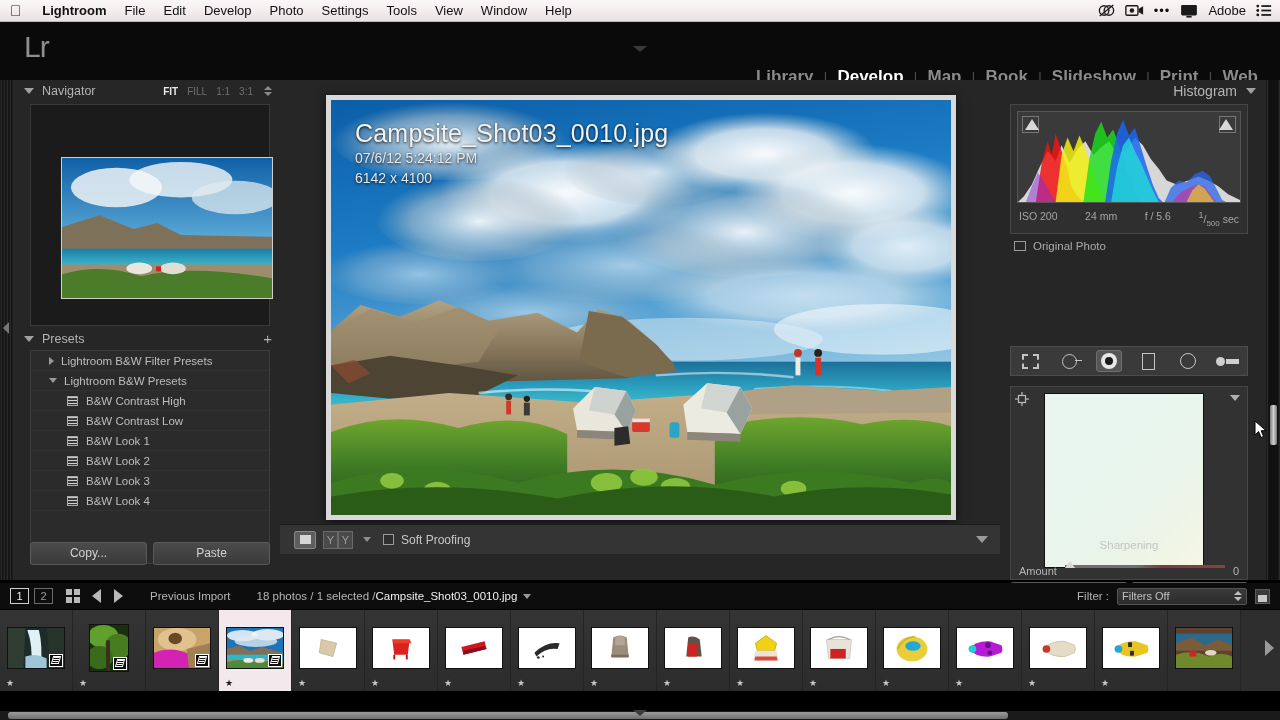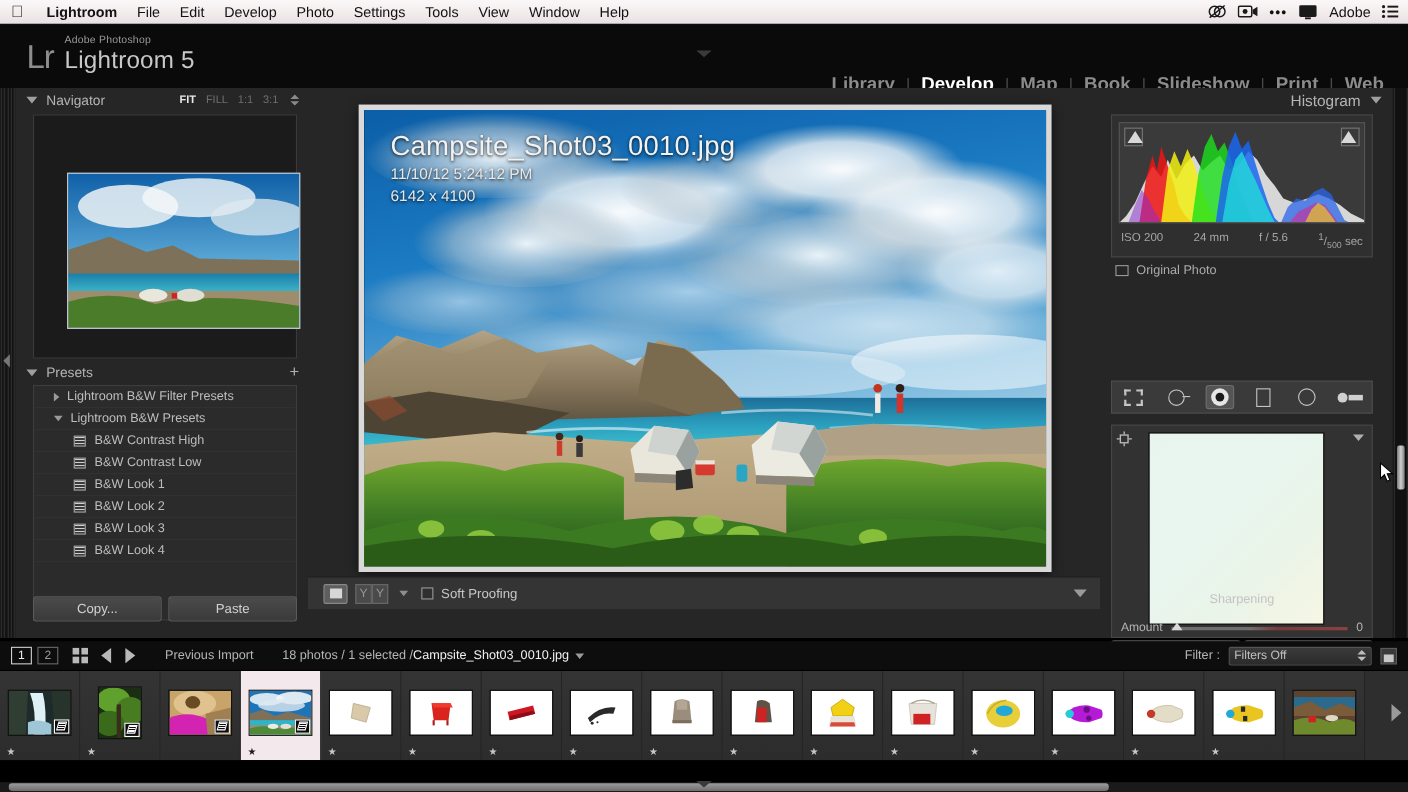--- a/index.html
+++ b/index.html
@@ -166,21 +166,21 @@
   .ic-brush u { width: 13px; height: 5px; background: #cfcfcf; display: block; margin-left: 1px; }
 
   .detailpanel { position: absolute; left: 10px; top: 306px; width: 238px; height: 194px;
     background: #323232; border: 1px solid #464646; }
   .detail-target { position: absolute; left: 4px; top: 5px; width: 14px; height: 14px; }
   .detail-caret { position: absolute; right: 7px; top: 8px; width: 0; height: 0;
                   border-left: 5px solid transparent; border-right: 5px solid transparent; border-top: 6px solid #b0b0b0; }
   .detail-prev { position: absolute; left: 33px; top: 6px; width: 160px; height: 175px; border: 1px solid #111;
     background: linear-gradient(135deg, #e7f5ee 0%, #e8f6ef 40%, #eaf4e8 70%, #f7f6e4 100%); }
   .sharp-hdr { position: absolute; left: 0; right: 0; bottom: 28px; text-align: center; font-size: 11.5px; color: #c4c4c4; }
-  .sharp-row { position: absolute; left: 8px; right: 8px; bottom: 2px; display: flex; align-items: center; font-size: 11px; color: #b4b4b4; }
+  .sharp-row { position: absolute; left: 8px; right: 8px; bottom: 2px; display: flex; align-items: flex-start; font-size: 11px; color: #b4b4b4; }
   .slider-track { flex: 1; height: 3px; background: linear-gradient(to right,#6e6e6e 0%,#6e6e6e 45%,#7a3b3b 60%,#8a4141 100%);
                   margin: 0 8px; position: relative; }
   .slider-knob { position: absolute; left: 0; top: -4px; width: 0; height: 0; border-left: 5px solid transparent;
                  border-right: 5px solid transparent; border-bottom: 7px solid #d8d8d8; }
 
   .rightbtns { position: absolute; left: 10px; top: 462px; width: 238px; display: flex; gap: 3px; margin-top: 40px; }
 
   
   .fsbar { position: absolute; left: 0; top: 583px; width: 1280px; height: 26px; background: #0d0d0d;
     display: flex; align-items: center; padding: 0 10px; font-size: 11.5px; color: #b5b5b5; }
@@ -295,24 +295,20 @@
             </g>
           </svg>
       </span>
     </div>
   </div>
 
   <div class="lrtop">
     <div class="top-nub"></div>
     <div class="lrlogo">
       <span class="lr-mark">Lr</span>
-      <span class="lr-names">
-        <span class="lr-sup">Adobe Photoshop</span>
-        <span class="lr-name">Lightroom 5</span>
-      </span>
     </div>
     <div class="modules">
       <span class="mod">Library</span>
       <span class="sep">|</span>
       <span class="mod active">Develop</span>
       <span class="sep">|</span>
       <span class="mod">Map</span>
       <span class="sep">|</span>
       <span class="mod">Book</span>
       <span class="sep">|</span>
@@ -539,21 +535,21 @@
           <g>
             <rect x="472" y="264" width="5" height="18" fill="#efeae2"></rect>
               <circle cx="474.5" cy="259" r="4" fill="#c3341f"></circle>
             <rect x="492" y="264" width="6" height="18" fill="#d6332a"></rect>
               <circle cx="495" cy="259" r="4" fill="#2e2019"></circle>
           </g>
         </svg>
 
         <div class="photo-info">
           <div class="pi-title">Campsite_Shot03_0010.jpg</div>
-          <div class="pi-sub">11/10/12 5:24:12 PM</div>
+          <div class="pi-sub">07/6/12 5:24:12 PM</div>
           <div class="pi-sub">6142 x 4100</div>
         </div>
       </div>
 
       <div class="toolbar">
         <span class="tb-btn">
             <span class="inner"></span>
           </span>
         <span class="yy">
           <span>Y</span>

